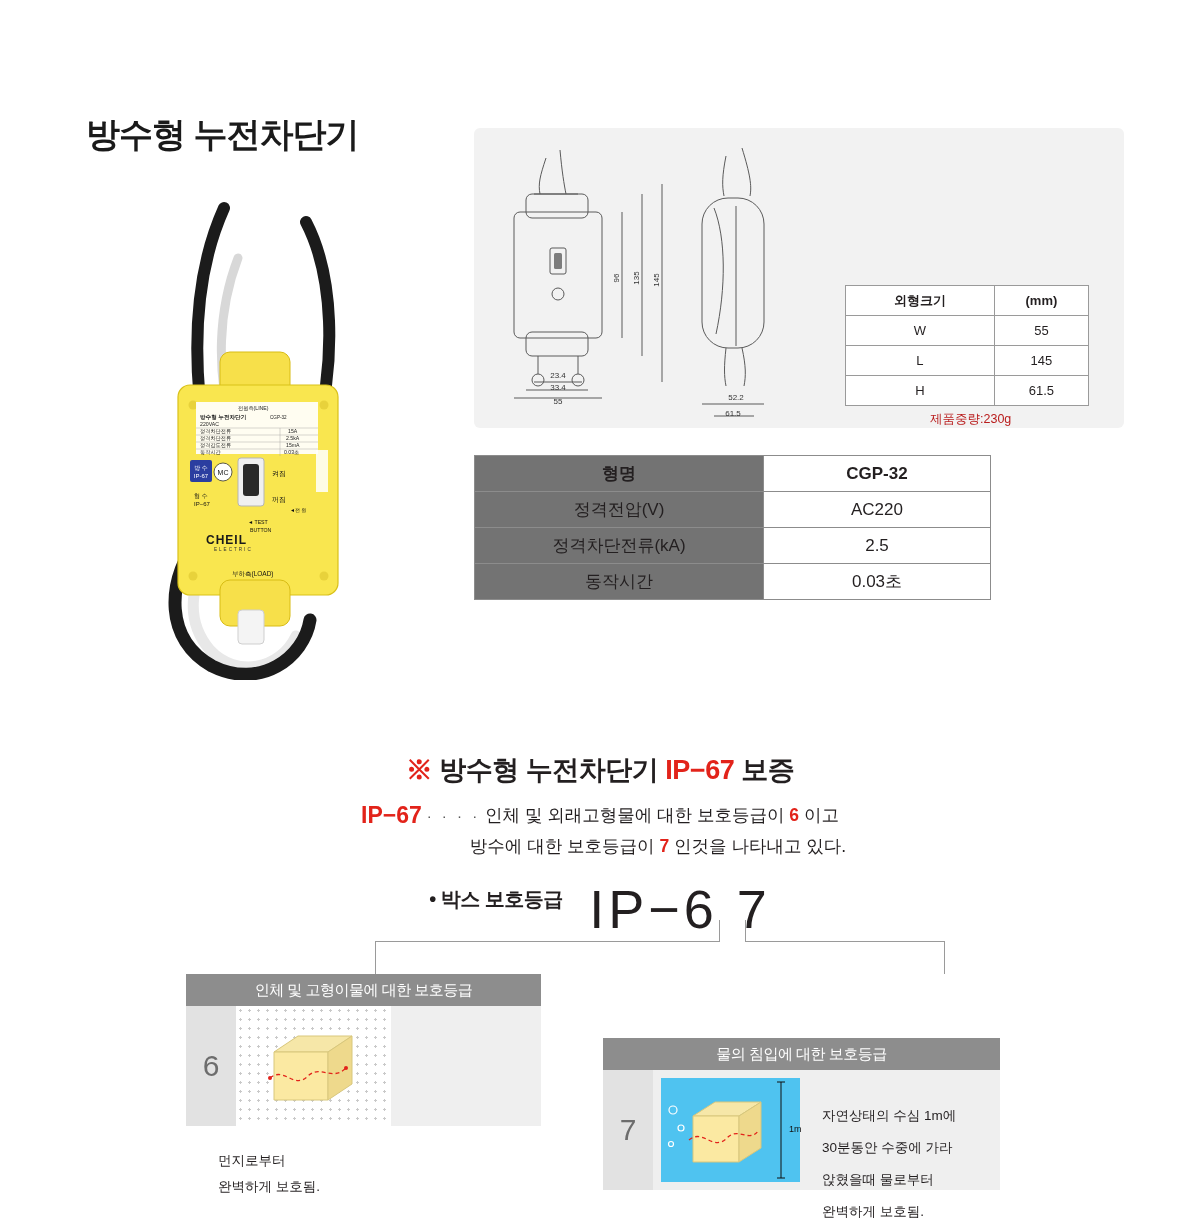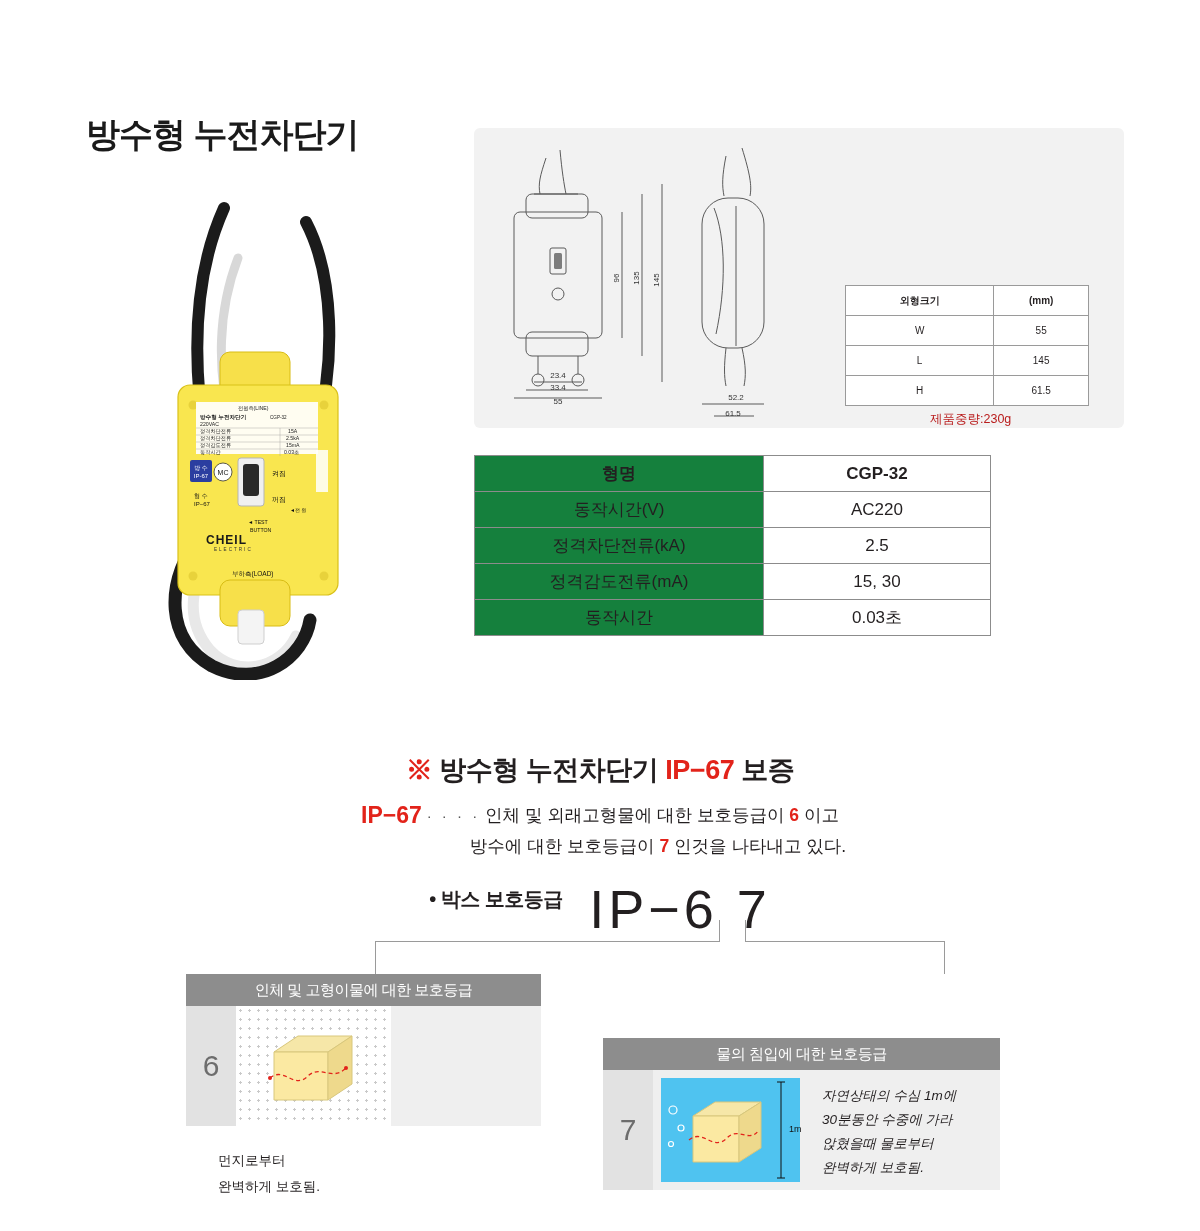--- a/index.html
+++ b/index.html
@@ -18,34 +18,34 @@
 
   
   #product-photo{left:120px;top:180px;width:330px;height:500px;}
 
   
   #dimension-panel{
     left:474px;top:128px;width:650px;height:300px;background:#f2f2f2;border-radius:6px;
   }
 
   
-  #dim-table{left:845px;top:285px;width:244px;border-collapse:collapse;font-size:10px;}
+  #dim-table{left:845px;top:285px;width:244px;border-collapse:collapse;font-size:13px;}
   #dim-table td{
     border:1px solid #9a9a9a;height:27px;text-align:center;background:#ffffff;
   }
   #dim-table tr:first-child td{background:#ffffff;font-weight:bold;}
   .weight-note{left:930px;top:411px;font-size:12.5px;color:#b91c1c;}
 
   
   #spec-table{
     left:474px;top:455px;width:517px;border-collapse:collapse;font-size:17px;
   }
   #spec-table td{border:1px solid #8c8c8c;height:33px;text-align:center;}
   #spec-table .hdr{background:#fdf3d2;font-weight:bold;}
-  #spec-table .lbl{background:#15803d;width:286px;}
+  #spec-table .lbl{background:#737373;width:286px;}
   #spec-table .val{background:#ffffff;}
 
   
   #ip-heading{
     left:0;top:752px;width:1200px;text-align:center;font-size:27px;font-weight:bold;
     letter-spacing:-0.5px;
   }
   #ip-heading .red{color:#e2231a;}
   #ip-explain{left:0;top:800px;width:1200px;text-align:center;font-size:17.5px;line-height:30px;}
   #ip-explain .ip-label{color:#e2231a;font-size:23px;font-weight:bold;vertical-align:-2px;}
@@ -231,30 +231,26 @@
   </table>
 <div class="abs weight-note">제품중량:230g</div>
 
 <table class="abs" id="spec-table">
   <tbody>
       <tr>
     <td class="hdr lbl">형명</td>
     <td class="hdr val">CGP-32</td>
   </tr>
   <tr>
-    <td class="lbl">동작시간(V)</td>
+    <td class="lbl">정격전압(V)</td>
     <td class="val">AC220</td>
   </tr>
   <tr>
     <td class="lbl">정격차단전류(kA)</td>
     <td class="val">2.5</td>
-  </tr>
-  <tr>
-    <td class="lbl">정격감도전류(mA)</td>
-    <td class="val">15, 30</td>
   </tr>
   <tr>
     <td class="lbl">동작시간</td>
     <td class="val">0.03초</td>
   </tr>
 </tbody>
   </table>
 
 <div class="abs" id="ip-heading">
   <span class="red">※</span>
@@ -321,18 +317,18 @@
         <circle cx="20" cy="40" r="4" fill="none" stroke="#ffffff" stroke-width="1.2"></circle>
         <circle cx="28" cy="58" r="3" fill="none" stroke="#ffffff" stroke-width="1.2"></circle>
         <circle cx="18" cy="74" r="2.5" fill="none" stroke="#ffffff" stroke-width="1.2"></circle>
         <g stroke="#111" stroke-width="1" fill="none">
           <path d="M128 12 v96"></path>
           <path d="M124 12 h8 M124 108 h8"></path>
         </g>
         <text x="136" y="62" font-size="9" fill="#111" font-family="Liberation Sans, sans-serif">1m</text>
       </svg>
     </div>
-    <div class="txt-cell" style="width:192px;white-space:pre-line;line-height:24px;padding-top:14px;font-style:italic;">자연상태의 수심 1m에
+    <div class="txt-cell" style="width:192px;white-space:pre-line;line-height:32px;padding-top:30px;">자연상태의 수심 1m에
 30분동안 수중에 가라
 앉혔을때 물로부터
 완벽하게 보호됨.</div>
   </div>
 </div>
 
 </body></html>

